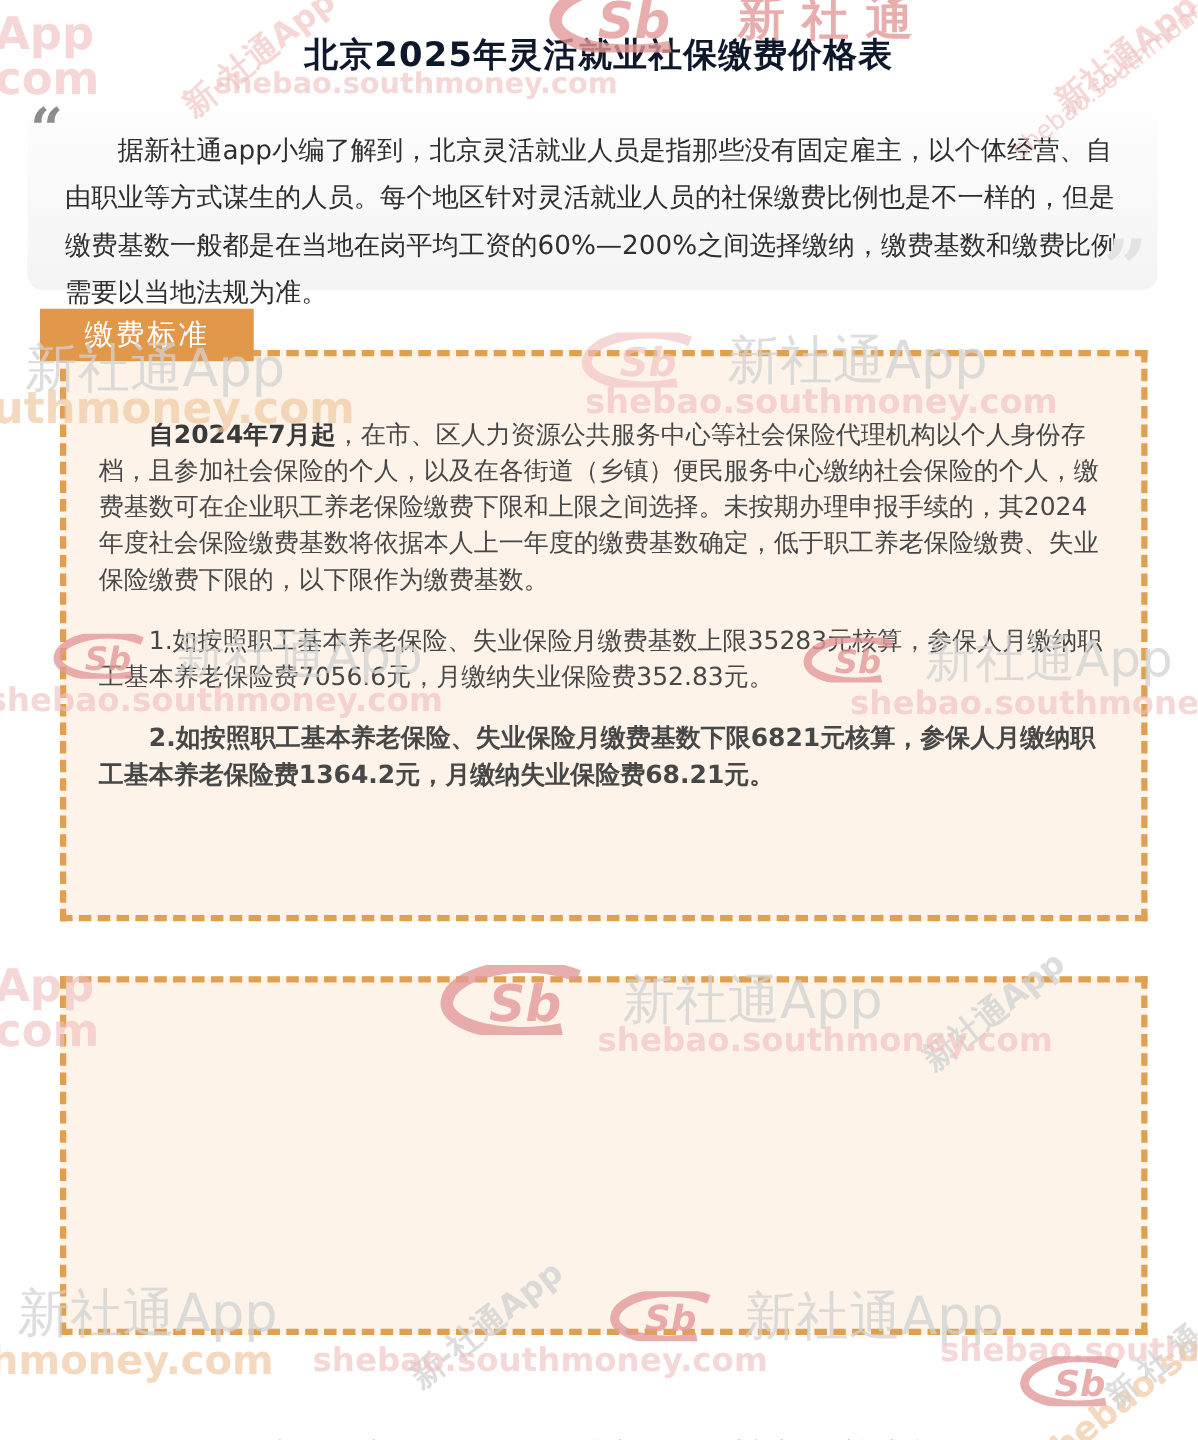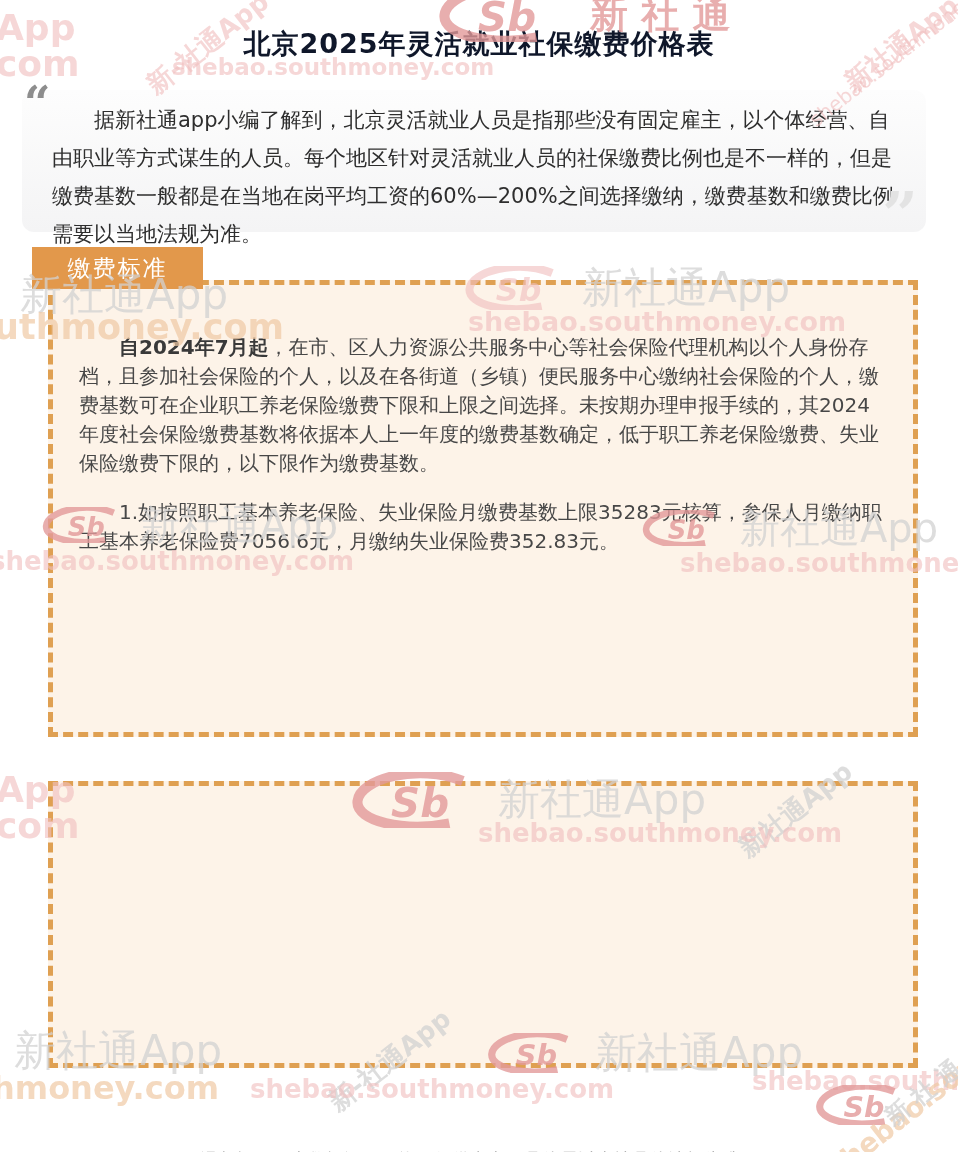--- a/index.html
+++ b/index.html
@@ -75,20 +75,21 @@
   <div class="intro-card">
     <span class="quote-open">“</span>
     <p class="intro-text">据新社通app小编了解到，北京灵活就业人员是指那些没有固定雇主，以个体经营、自由职业等方式谋生的人员。每个地区针对灵活就业人员的社保缴费比例也是不一样的，但是缴费基数一般都是在当地在岗平均工资的60%—200%之间选择缴纳，缴费基数和缴费比例需要以当地法规为准。</p>
     <span class="quote-close">”</span>
   </div>
 
   <div class="sec-label" id="label-standard">缴费标准</div>
   <div class="panel" id="panel-standard">
     <p><span class="b">自2024年7月起</span><span>，在市、区人力资源公共服务中心等社会保险代理机构以个人身份存档，且参加社会保险的个人，以及在各街道（乡镇）便民服务中心缴纳社会保险的个人，缴费基数可在企业职工养老保险缴费下限和上限之间选择。未按期办理申报手续的，其2024年度社会保险缴费基数将依据本人上一年度的缴费基数确定，低于职工养老保险缴费、失业保险缴费下限的，以下限作为缴费基数。</span></p>
     <p>1.如按照职工基本养老保险、失业保险月缴费基数上限35283元核算，参保人月缴纳职工基本养老保险费7056.6元，月缴纳失业保险费352.83元。</p>
+    <p class="b">2.如按照职工基本养老保险、失业保险月缴费基数下限6821元核算，参保人月缴纳职工基本养老保险费1364.2元，月缴纳失业保险费68.21元。</p>
   </div>
 
   <div class="panel" id="panel-case">
   </div>
 
   <div class="footer">温馨提示：本数据源于网络，仅供参考！具体需以当地具体法规为准！</div>
 
   <div>
 
     <div class="wm wm-pink" style="left:-4px;top:10px;font-size:36px;">

